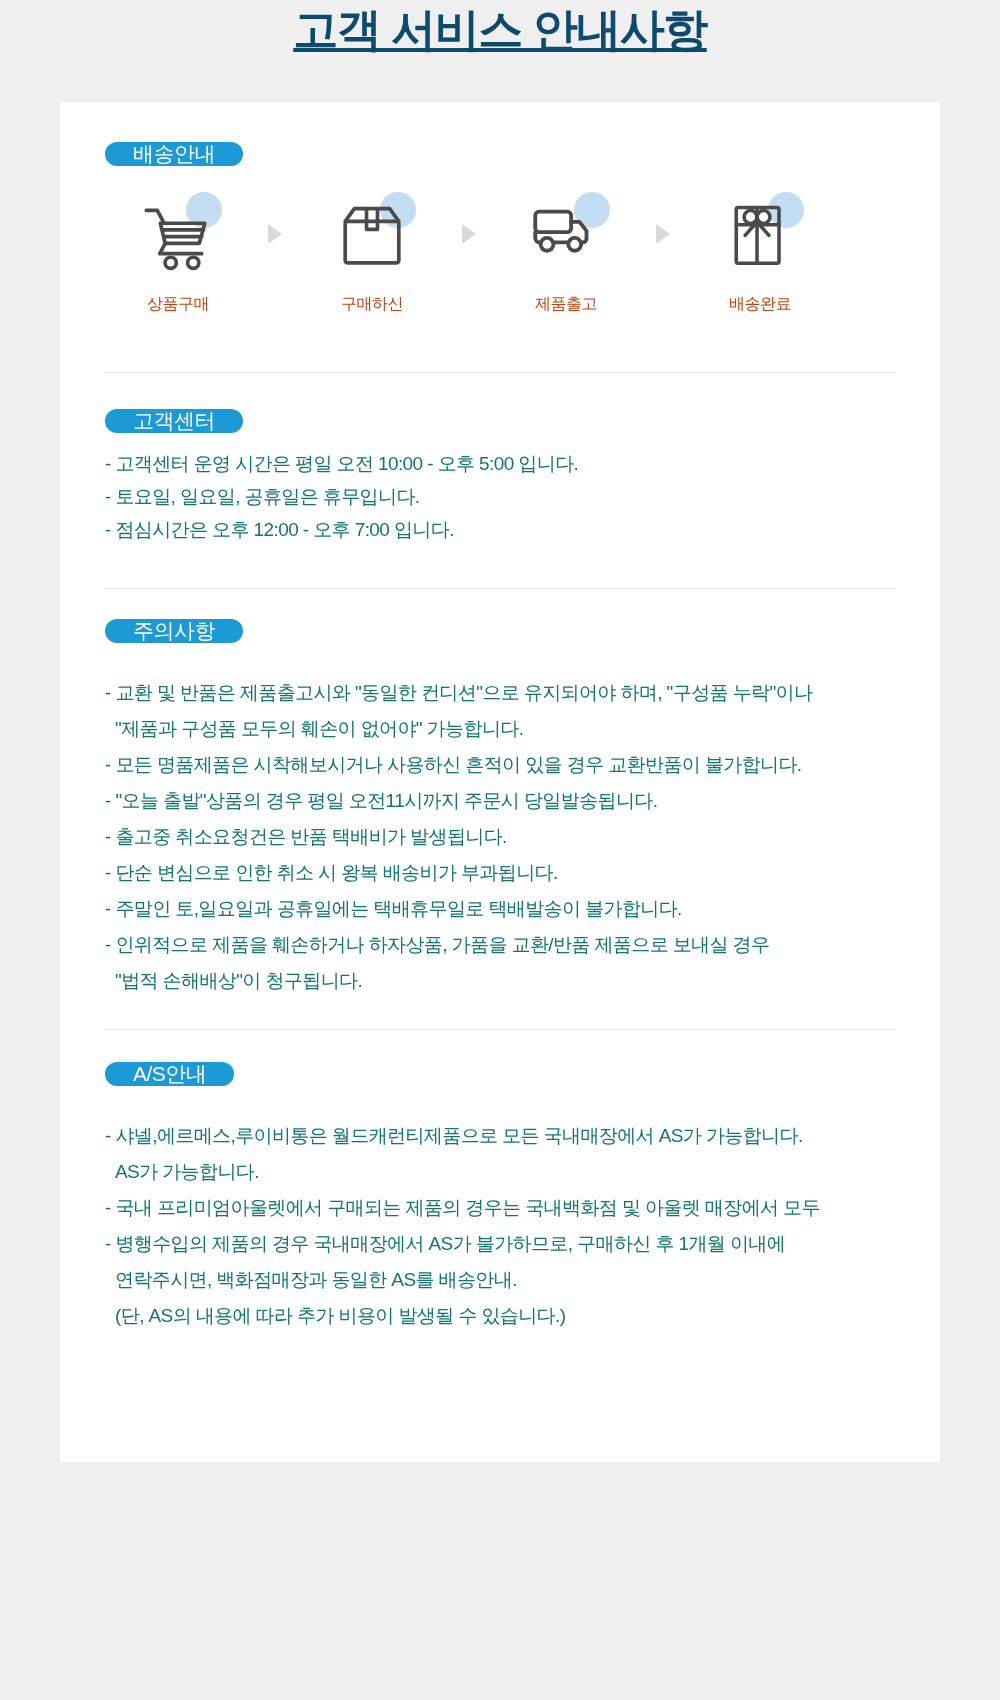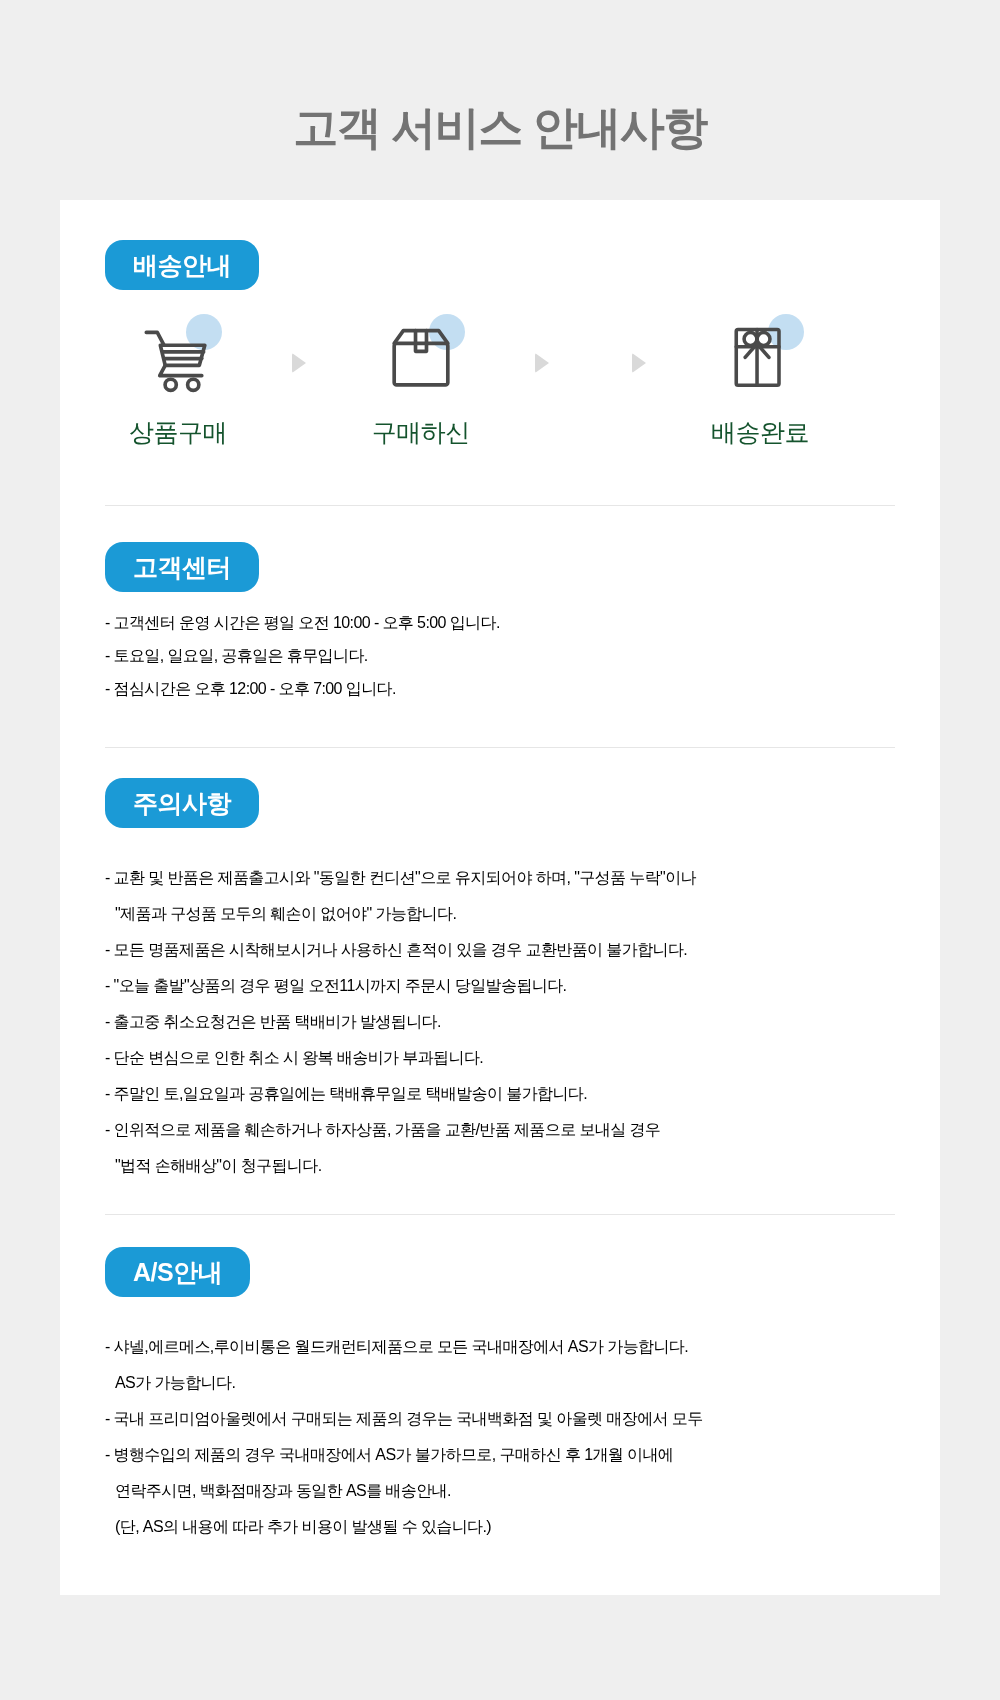--- a/index.html
+++ b/index.html
@@ -5,44 +5,44 @@
   * { margin:0; padding:0; box-sizing:border-box; }
   html,body { width:1000px; }
   body {
     background:#efefef;
     font-family:"Liberation Sans","DejaVu Sans",sans-serif;
     color:#555;
     height:1700px;
     overflow:hidden;
   }
   .page-title {
-    padding-top:98px;
     text-align:center;
     font-size:45px;
     font-weight:700;
-    color:#737373;
+    color:#0c4a6e;
     letter-spacing:-1.5px;
+    text-decoration:underline;
   }
   .card {
     width:880px;
     margin:42px auto 0 auto;
     background:#ffffff;
     padding:40px 45px 50px 45px;
     min-height:1360px;
   }
   .badge {
     display:inline-flex;
     align-items:center;
     justify-content:center;
-    height:50px;
+    height:24px;
     padding:0 28px;
     background:#1b9ad6;
     color:#ffffff;
-    font-size:25px;
-    font-weight:700;
+    font-size:21px;
+    font-weight:400;
     border-radius:18px;
     letter-spacing:-0.5px;
   }
   .steps {
     display:flex;
     align-items:center;
     width:728px;
     margin-top:22px;
   }
   .step {
@@ -65,23 +65,23 @@
     top:2px;
     right:2px;
     width:36px;
     height:36px;
     border-radius:50%;
     background:#c3def2;
   }
   .icon-wrap svg { position:relative; z-index:1; }
   .step-label {
     margin-top:12px;
-    font-size:25px;
+    font-size:16px;
     font-weight:500;
-    color:#14532d;
+    color:#c2410c;
     letter-spacing:-0.5px;
   }
   .step-arrow-box {
     flex:1;
     display:flex;
     align-items:center;
     justify-content:center;
     height:92px;
     margin-bottom:36px;
   }
@@ -101,23 +101,23 @@
   .div-2 { margin-top:42px; }
   .div-3 { margin-top:30px; }
   .badge-2 { margin-top:36px; }
   .badge-3 { margin-top:30px; }
   .badge-4 { margin-top:32px; }
   .notice-list { margin-top:16px; }
   .notice-list.cs { margin-top:14px; }
   .notice-list.cautions { margin-top:32px; }
   .notice-list.as { margin-top:32px; }
   .bullet .line {
-    font-size:16px;
+    font-size:19px;
     line-height:36px;
-    color:#000000;
+    color:#0f766e;
     letter-spacing:-0.6px;
   }
   .notice-list.cs .bullet .line { line-height:33px; }
   .bullet .line.cont { padding-left:10px; }
 </style>
 </head>
 <body>
 
 <div class="page-title">고객 서비스 안내사항</div>
 
@@ -157,20 +157,34 @@
           <path d="M27.5 9.5 V26.5 H36.5 V9.5"></path>
         </svg>
       </div>
       <div class="step-label">구매하신</div>
     </div>
 
     <div class="step-arrow-box">
       <div class="step-arrow"></div>
     </div>
 
+    <div class="step">
+      <div class="icon-wrap">
+        <div class="icon-circle"></div>
+        <svg width="82" height="82" viewBox="0 0 64 64" fill="none" stroke="#4a4a4a" stroke-width="3" stroke-linecap="round" stroke-linejoin="round">
+          <rect x="8" y="13" width="28" height="16" rx="3"></rect>
+          <path d="M36 21 H42.5 L48 28 V34 C48 35.7 46.6 37 45 37 H44"></path>
+          <path d="M8 29 V33.5 C8 35.4 9.6 37 11.5 37 H12.2"></path>
+          <path d="M22 37 H33.5"></path>
+          <circle cx="17.2" cy="38.5" r="5"></circle>
+          <circle cx="38.8" cy="38.5" r="5"></circle>
+        </svg>
+      </div>
+      <div class="step-label">제품출고</div>
+    </div>
 
     <div class="step-arrow-box">
       <div class="step-arrow"></div>
     </div>
 
     <div class="step">
       <div class="icon-wrap">
         <div class="icon-circle"></div>
         <svg width="76" height="76" viewBox="0 0 64 64" fill="none" stroke="#4a4a4a" stroke-width="3" stroke-linecap="round" stroke-linejoin="round">
           <rect x="12" y="8" width="36" height="47" rx="1.5"></rect>

